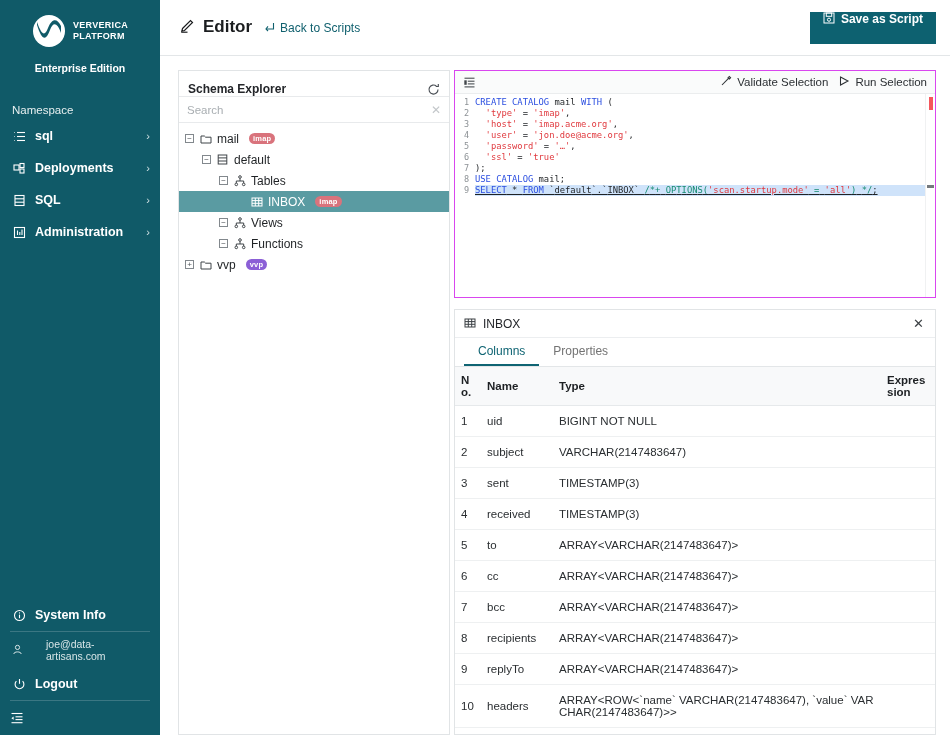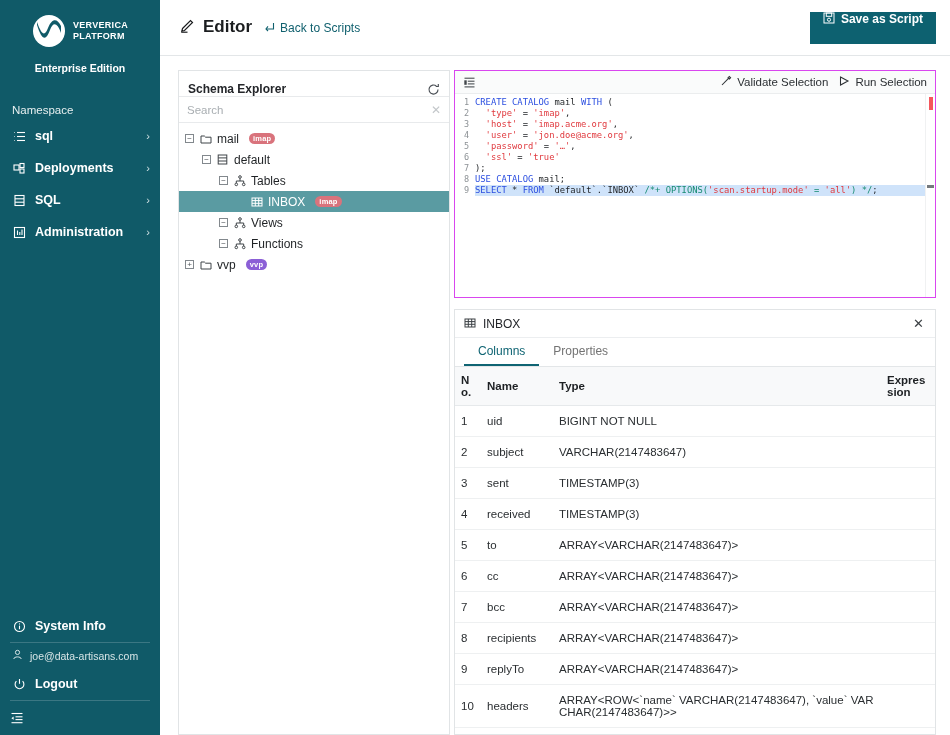--- a/index.html
+++ b/index.html
@@ -30,21 +30,21 @@
     display: flex; align-items: center; gap: 9px;
     height: 32px; padding: 0 10px 0 12px; cursor: pointer;
     font-size: 12.5px; font-weight: bold; color: #ffffff; justify-content: space-between;
   }
   .nav-item .ic { width: 14px; height: 14px; flex: 0 0 14px; display: flex; align-items: center; justify-content: center; }
   .nav-item .lbl { flex: 1; }
   .nav-item .chev { font-size: 11px; color: #cfe0e3; font-weight: normal; }
   .sb-bottom { position: absolute; left: 0; right: 0; bottom: 0; }
   .sb-sep { height: 1px; background: rgba(255,255,255,.18); margin: 0 10px; }
   .user-row {
-    display: flex; align-items: center; gap: 7px;
+    display: flex; align-items: center; gap: 23px;
     padding: 6px 12px; font-size: 10.5px; color: #d7e5e7;
   }
   .bottom-toggle { height: 34px; display: flex; align-items: center; padding-left: 10px; cursor: pointer; }
 
   
   .main { flex: 1; height: 735px; display: flex; flex-direction: column; background: #ffffff; }
   .topbar {
     height: 56px; flex: 0 0 56px; border-bottom: 1px solid #e3e6e8;
     display: flex; align-items: center; padding: 0 14px 0 20px; gap: 12px;
   }
@@ -126,21 +126,21 @@
     line-height: 11px; background: #fff;
   }
   .code {
     flex: 1; padding: 3px 0 0 4px; font-family: "DejaVu Sans Mono", monospace;
     font-size: 8.8px; line-height: 11px; white-space: pre; color: #1f2225; overflow: hidden;
   }
   .k { color: #2b4ee0; }
   .s { color: #e0393e; }
   .c { color: #168b72; }
   .p { color: #1f2225; }
-  .selline { background: #cfe3fa; }
+  .selline { background: #cfe3fa; text-decoration: underline; }
   .editor-scroll {
     width: 10px; flex: 0 0 10px; background: #fff; position: relative;
     border-left: 1px solid #f0f1f2;
   }
   .mark-err { position: absolute; top: 3px; right: 2px; width: 4px; height: 13px; background: #f4575c; }
   .mark-sel { position: absolute; top: 91px; right: 1px; width: 7px; height: 3px; background: #74797d; }
 
   
   .detail-panel {
     flex: 1; border: 1px solid #e1e4e6; border-top: none; background: #fff;

